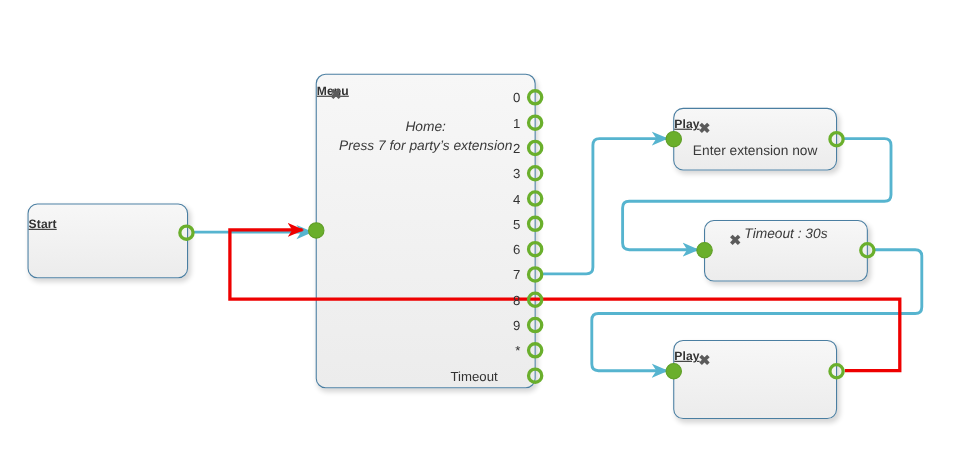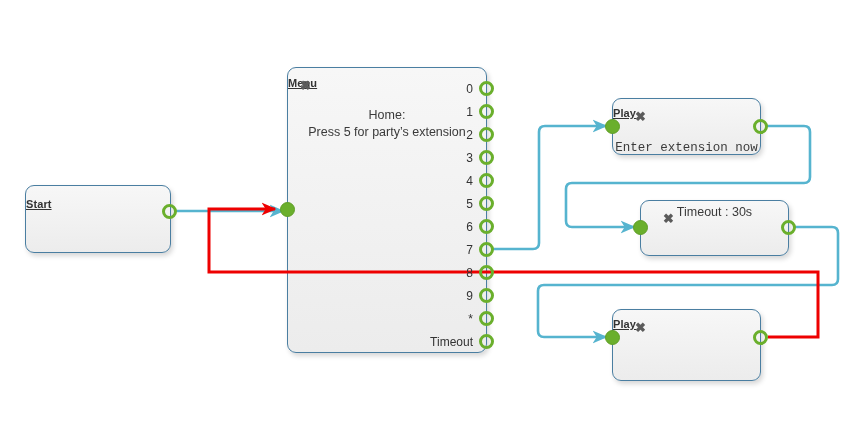--- a/index.html
+++ b/index.html
@@ -111,36 +111,36 @@
     left: 25px; top: 185px;
     width: 146px; height: 68px;
   }
   #node-start .node-title { margin-top: 12px; }
 
   #node-menu {
     left: 287px; top: 67px;
     width: 200px; height: 286px;
   }
   #node-menu .node-title { margin-top: 9px; }
-  #node-menu .node-body  { margin-top: 18px; padding: 0 6px; }
+  #node-menu .node-body  { margin-top: 18px; padding: 0 6px; font-style: italic; }
   #node-menu .node-body .spacer { height: 17px; }
 
   #node-play-1 {
     left: 612px; top: 98px;
     width: 149px; height: 57px;
   }
   #node-play-1 .node-title { margin-top: 8px; }
-  #node-play-1 .node-body  { margin-top: 21px; font-family: Liberation Mono, monospace; }
+  #node-play-1 .node-body  { margin-top: 10px; }
 
   #node-receptionist {
     left: 640px; top: 200px;
     width: 149px; height: 56px;
   }
   #node-receptionist .node-title { margin-top: 8px; padding-left: 12px; }
-  #node-receptionist .node-body  { margin-top: 3px; }
+  #node-receptionist .node-body  { margin-top: 3px; font-style: italic; }
 
   #node-play-2 {
     left: 612px; top: 309px;
     width: 149px; height: 72px;
   }
   #node-play-2 .node-title { margin-top: 8px; }
   #node-play-2 .node-body  { margin-top: 3px; padding: 0 8px; }
 </style>
 </head>
 <body>
@@ -171,21 +171,21 @@
   <div class="node" id="node-start">
     <div class="node-title">Start</div>
   </div>
   <div class="port port-out" style="left:162px; top:204px;"></div>
 
   <div class="node" id="node-menu">
     <span class="close-icon" style="left:12px; top:11px;">✖</span>
     <div class="node-title">Menu</div>
     <div class="node-body">
       <div>Home:</div>
-      <div>Press 5 for party’s extension</div>
+      <div>Press 7 for party’s extension</div>
       <div class="spacer"></div>
     </div>
   </div>
 
   <div class="port port-in" style="left:280px; top:202px;"></div>
 
   <div class="port port-out" style="left:479px; top:81px;"></div>
   <div class="port-label" style="left:419px; top:82px; width:54px;">0</div>
 
   <div class="port port-out" style="left:479px; top:104px;"></div>
@@ -212,21 +212,21 @@
   <div class="port port-out" style="left:479px; top:265px;"></div>
   <div class="port-label" style="left:419px; top:266px; width:54px;">8</div>
 
   <div class="port port-out" style="left:479px; top:288px;"></div>
   <div class="port-label" style="left:419px; top:289px; width:54px;">9</div>
 
   <div class="port port-out" style="left:479px; top:311px;"></div>
   <div class="port-label" style="left:419px; top:312px; width:54px;">*</div>
 
   <div class="port port-out" style="left:479px; top:334px;"></div>
-  <div class="port-label" style="left:389px; top:335px; width:84px;">Timeout</div>
+  <div class="port-label" style="left:389px; top:335px; width:84px;text-align:center;">Timeout</div>
 
   <div class="node" id="node-play-1">
     <span class="close-icon" style="left:22px; top:11px;">✖</span>
     <div class="node-title">Play</div>
     <div class="node-body">Enter extension now</div>
   </div>
   <div class="port port-in" style="left:605px; top:119px;"></div>
   <div class="port port-out" style="left:753px; top:119px;"></div>
 
   <div class="node" id="node-receptionist">

